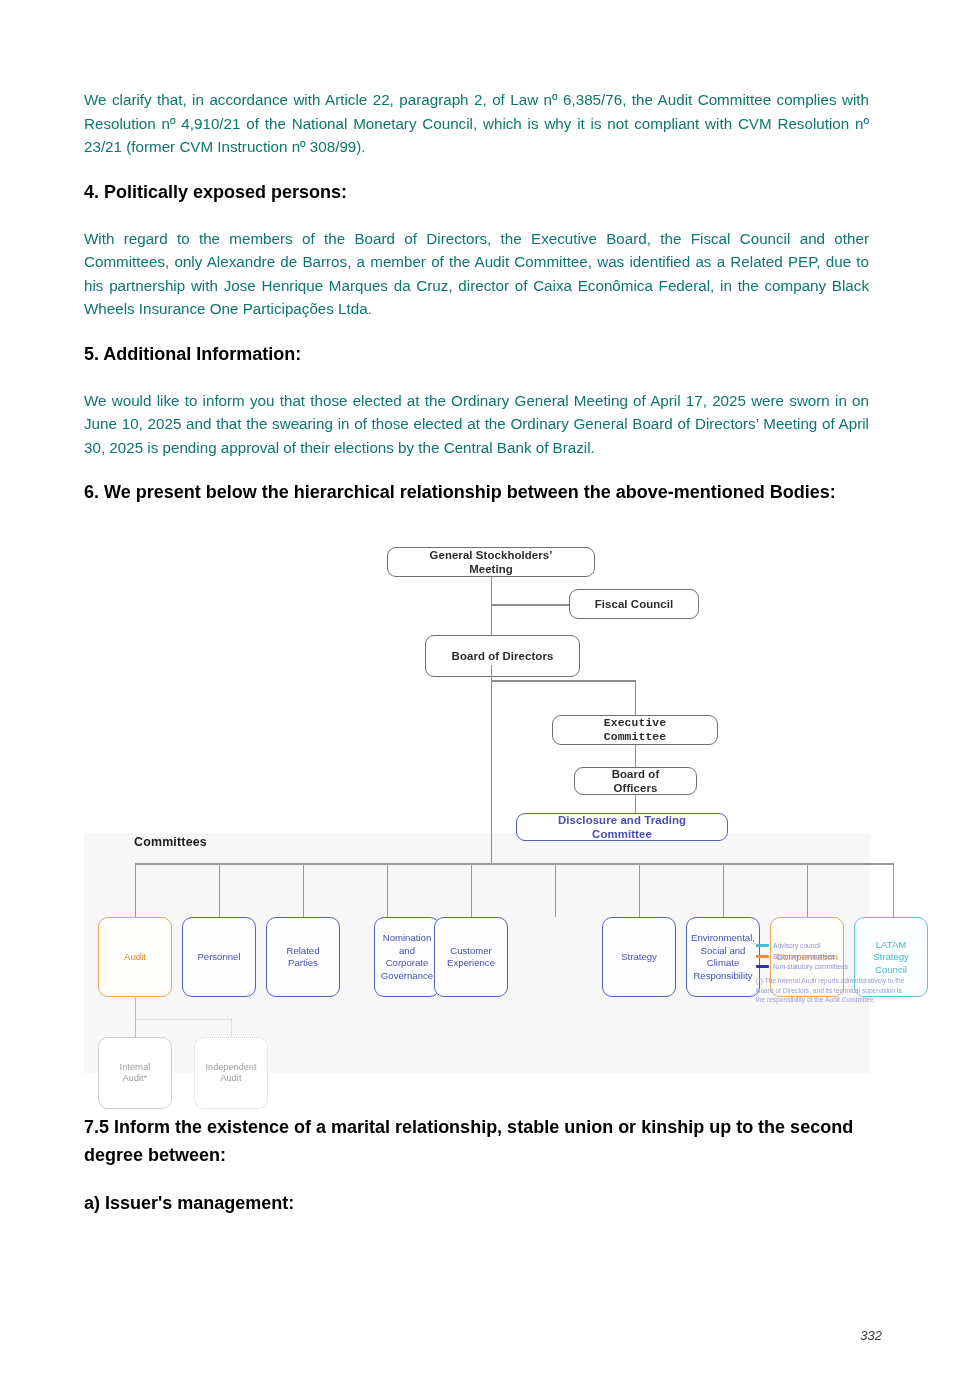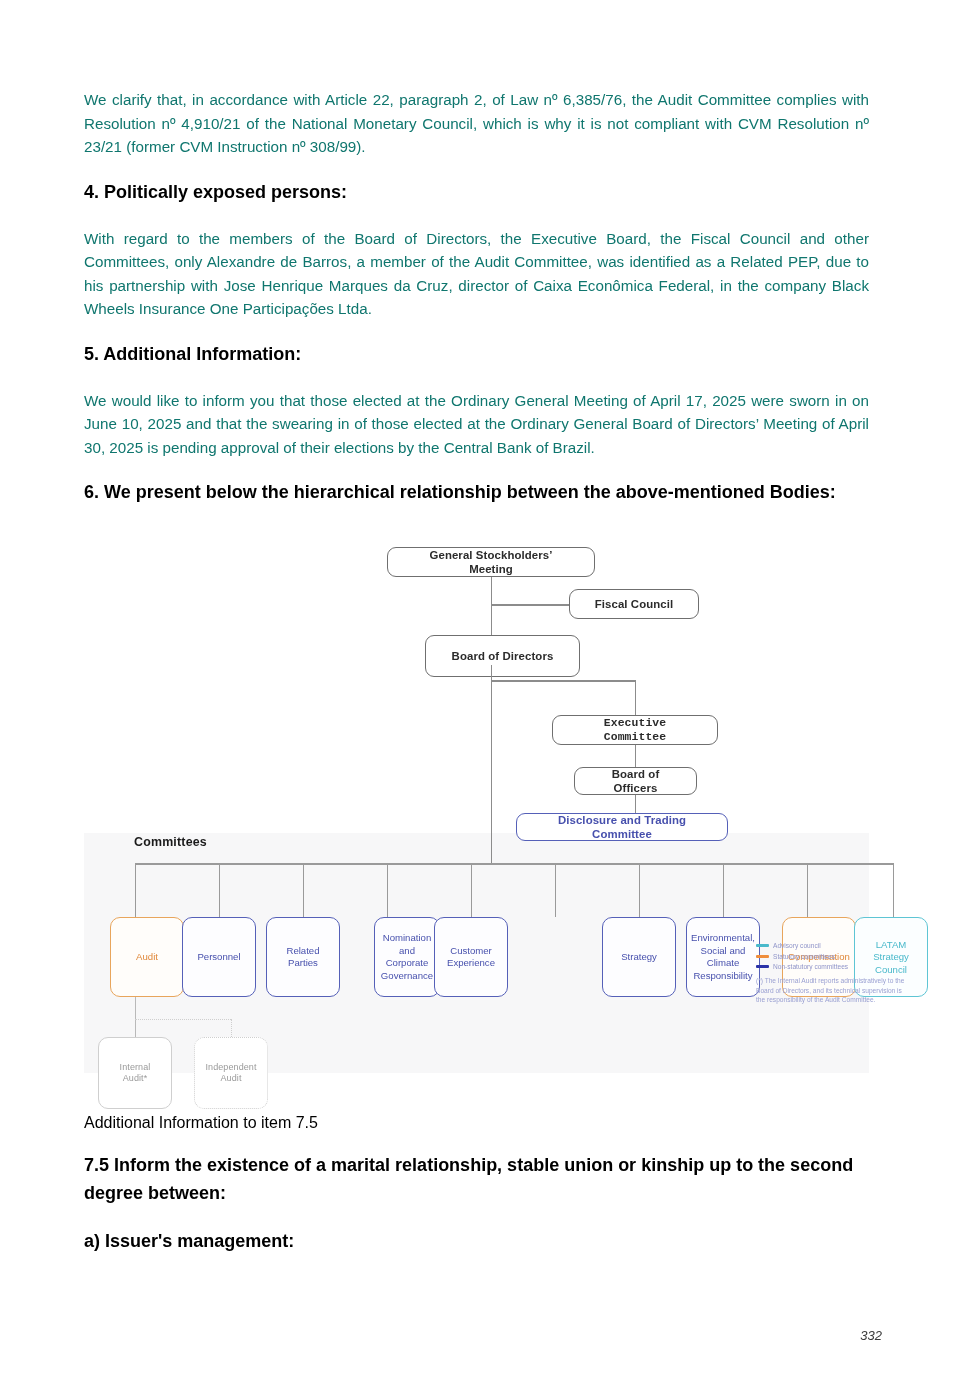--- a/index.html
+++ b/index.html
@@ -98,21 +98,21 @@
     align-items: center;
     justify-content: center;
     text-align: center;
     font-size: 9.6px;
     color: #4750ad;
     line-height: 1.3;
     padding: 2px 4px;
     top: 370px;
     height: 80px;
   }
-  .cbox.orange { border-color: #e8a55c; color: #e0883a; background:#fffdfa;margin-left:12px;}
+  .cbox.orange { border-color: #e8a55c; color: #e0883a; background:#fffdfa;}
   .cbox.cyan { border-color: #5ec5d4; color: #49b9cb; background:#fbfeff;}
 
   .line {
     position: absolute;
     background: #8c8c8c;
   }
   .line.v { width: 1.3px; }
   .line.h { height: 1.3px; }
   .line.soft { background: #b9b9b9; }
   .line.bus { background: #9a9a9a; }
@@ -271,23 +271,20 @@
         </div>
         <div class="legend-row">
           <span class="swatch blue"></span>
           <span>Non-statutory committees</span>
         </div>
         <div class="legend-note">(*) The Internal Audit reports administratively to the Board of Directors, and its technical supervision is the responsibility of the Audit Committee.</div>
       </div>
 
     </div>
 
-    <div class="underline-wrap">
-      <span class="heading-underline">Additional Information to item 7.5</span>
-    </div>
 
     <p class="heading">7.5 Inform the existence of a marital relationship, stable union or kinship up to the second degree between:</p>
 
     <p class="heading">a) Issuer's management:</p>
 
   </div>
 
   <div class="page-number">332</div>
 
 </div>

